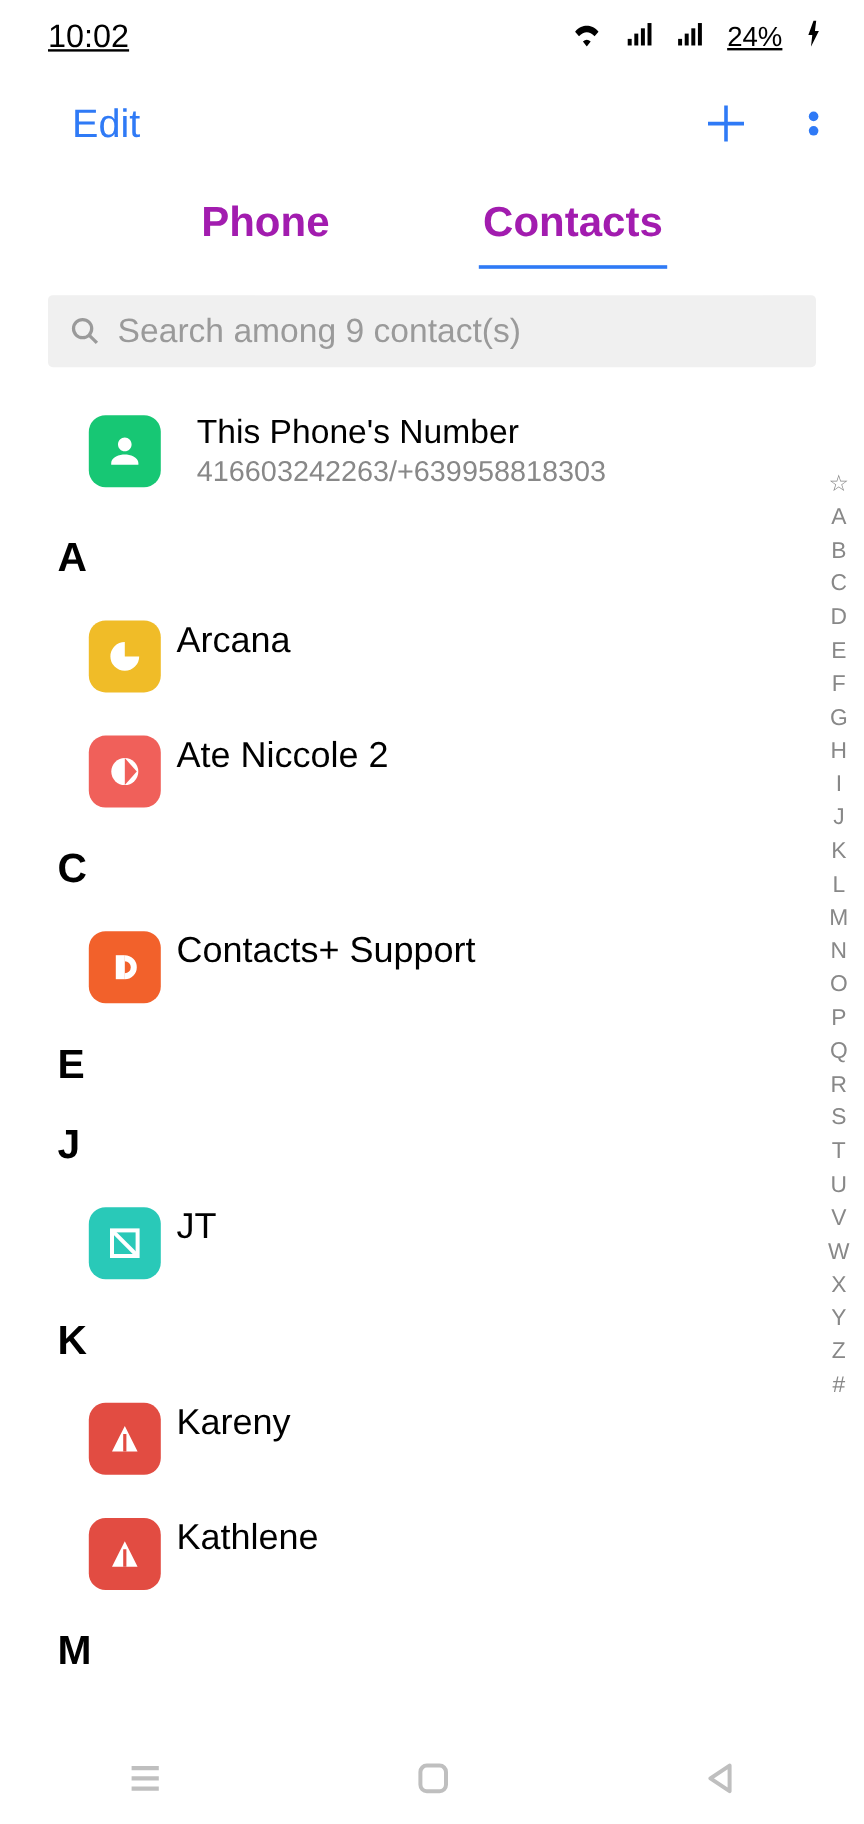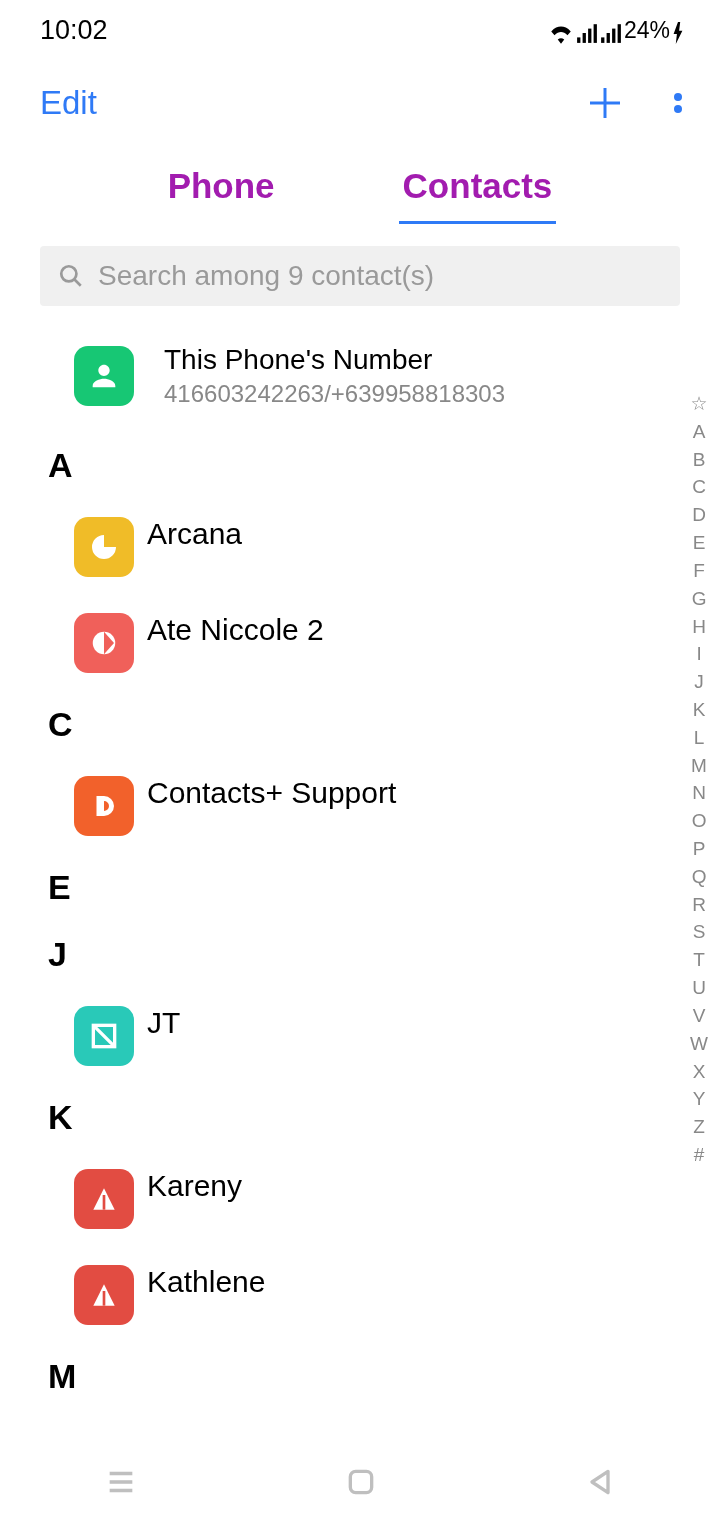--- a/index.html
+++ b/index.html
@@ -1,21 +1,21 @@
 <!DOCTYPE html>
 <html><head>
 <meta charset="utf-8">
 <style>
   * { box-sizing: border-box; margin: 0; padding: 0; }
   html, body { width: 720px; height: 1520px; font-family: -apple-system, Helvetica, Arial, sans-serif; background: #fff; color: #000; overflow: hidden; position: relative; }
   
-  .status-bar { height: 60px; display: flex; align-items: center; justify-content: space-between; padding: 0 36px 0 40px; font-size: 27px; font-weight: 500; }
-  .status-right { display: flex; align-items: flex-end; gap: 2px; font-size: 23px; }
-  
-  .header { display: flex; align-items: flex-start; justify-content: space-between; padding: 24px 36px 24px 40px; }
+  .status-bar { height: 60px; display: flex; align-items: center; justify-content: space-between; padding: 0 36px 0 40px; font-size: 27px; font-weight: 500; text-decoration: underline; }
+  .status-right { display: flex; align-items: flex-start; gap: 20px; font-size: 23px; }
+  
+  .header { display: flex; align-items: flex-start; justify-content: space-between; padding: 24px 36px 24px 60px; }
   .edit { color: #2f7af6; font-size: 33px; font-weight: 500; }
   .header-icons { display: flex; align-items: center; gap: 48px; }
   .plus-icon svg, .more-icon svg { display: block; }
   
   .tabs { display: flex; justify-content: center; gap: 120px; padding: 10px 0 0 0; }
   .tab { font-size: 35px; font-weight: 600; padding: 10px 4px 18px 4px; position: relative; }
   .tab.inactive { color: #a21caf; }
   .tab.active { color: #a21caf; }
   .tab.active::after { content: ""; position: absolute; bottom: 0; left: 0; right: 0; height: 3px; background: #2f7af6; }
   

